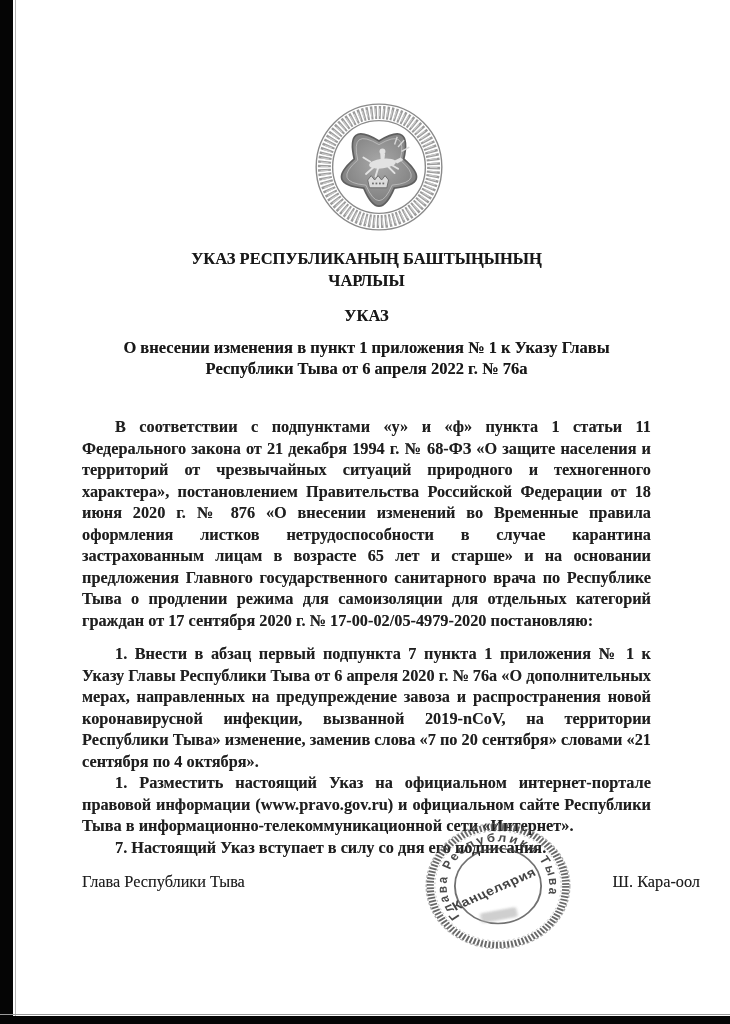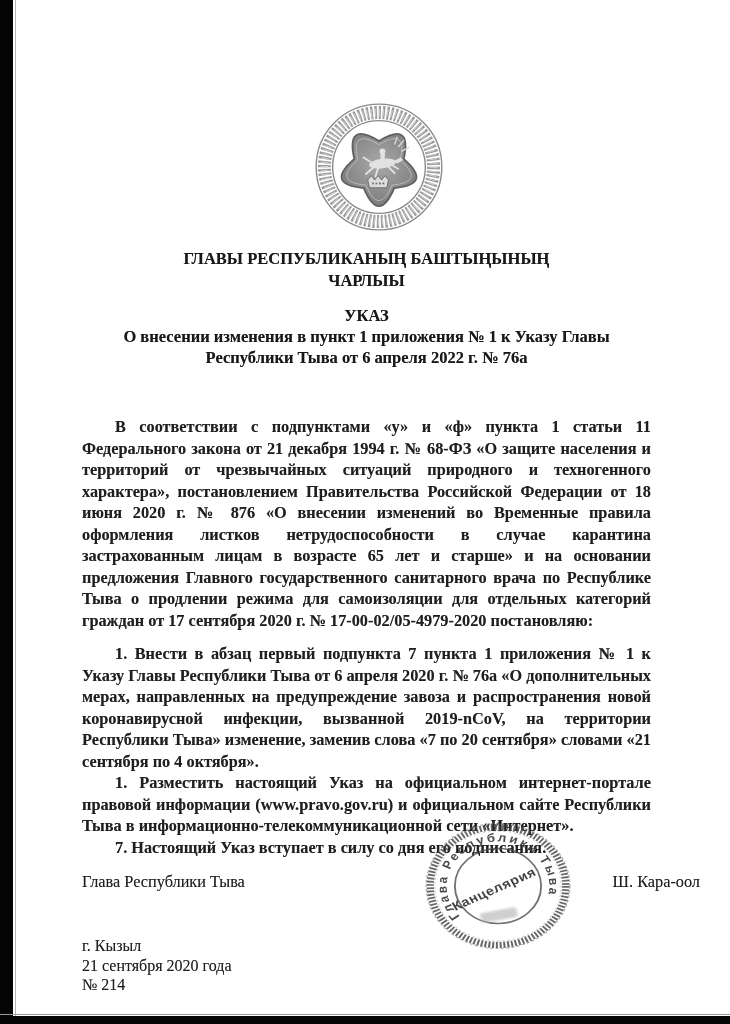--- a/index.html
+++ b/index.html
@@ -15,21 +15,21 @@
 
   .emblem{position:absolute;left:314px;top:102px;width:130px;height:130px;}
   .stamp{position:absolute;left:421px;top:819px;width:154px;height:134px;opacity:.92;}
 
   .letterhead{
     position:absolute;left:82px;top:248px;width:569px;text-align:center;
     font-weight:bold;font-size:16.5px;line-height:22px;color:#181818;
     text-shadow:0 0 .5px rgba(25,25,25,.5);
   }
   .lh-gap1{margin-top:13px;}
-  .subject{line-height:20.5px;}
+  .subject{margin-top:11px;line-height:20.5px;}
 
   .body-text{
     position:absolute;left:82px;top:416px;width:569px;
     font-size:16.3px;line-height:21.5px;text-align:justify;
     text-shadow:0 0 .45px rgba(30,30,30,.45);
     font-weight:bold;
   }
   .body-text p{margin:0;text-indent:33px;}
   .body-text p.preamble{margin-bottom:12px;}
 
@@ -106,21 +106,21 @@
     <path d="M62,90 L66,85 L70,90 L74,85 L78,90 L82,85 L86,90 L84,99 L64,99 Z" fill="#dcdcdc" stroke="#666666" stroke-width="1"></path>
     <g fill="#6b6b6b">
       <rect x="67" y="93" width="2" height="2"></rect>
       <rect x="71" y="93" width="2" height="2"></rect>
       <rect x="75" y="93" width="2" height="2"></rect>
       <rect x="79" y="93" width="2" height="2"></rect>
     </g>
   </svg>
 
   <div class="letterhead">
-    <div>ГЛАВЫ РЕСПУБЛИКАНЫҢ БАШТЫҢЫНЫҢ</div>
+    <div>УКАЗ РЕСПУБЛИКАНЫҢ БАШТЫҢЫНЫҢ</div>
     <div>ЧАРЛЫЫ</div>
     <div class="lh-gap1">УКАЗ</div>
     <div class="subject">
       <div>О внесении изменения в пункт 1 приложения № 1 к Указу Главы</div>
       <div>Республики Тыва от 6 апреля 2022 г. № 76а</div>
     </div>
   </div>
 
   <div class="body-text">
     <p class="preamble">В соответствии с подпунктами «у» и «ф» пункта 1 статьи 11 Федерального закона от 21 декабря 1994 г. № 68-ФЗ «О защите населения и территорий от чрезвычайных ситуаций природного и техногенного характера», постановлением Правительства Российской Федерации от 18 июня 2020 г. № 876 «О внесении изменений во Временные правила оформления листков нетрудоспособности в случае карантина застрахованным лицам в возрасте 65 лет и старше» и на основании предложения Главного государственного санитарного врача по Республике Тыва о продлении режима для самоизоляции для отдельных категорий граждан от 17 сентября 2020 г. № 17-00-02/05-4979-2020 постановляю:</p>
@@ -145,19 +145,14 @@
       <textPath href="#ringPath" startOffset="2">Глава Республики Тыва</textPath>
     </text>
     <text x="72" y="83" transform="rotate(-27 72 80)" text-anchor="middle" font-size="14" font-weight="bold" fill="#333333" letter-spacing="0.6">Канцелярия</text>
   </svg>
 
   <div class="signature-row">
     <span>Глава Республики Тыва</span>
     <span>Ш. Кара-оол</span>
   </div>
 
-  <div class="footer-block">
-    <div>г. Кызыл</div>
-    <div>21 сентября 2020 года</div>
-    <div>№ 214</div>
-  </div>
 
 </div>
 
 </body></html>

